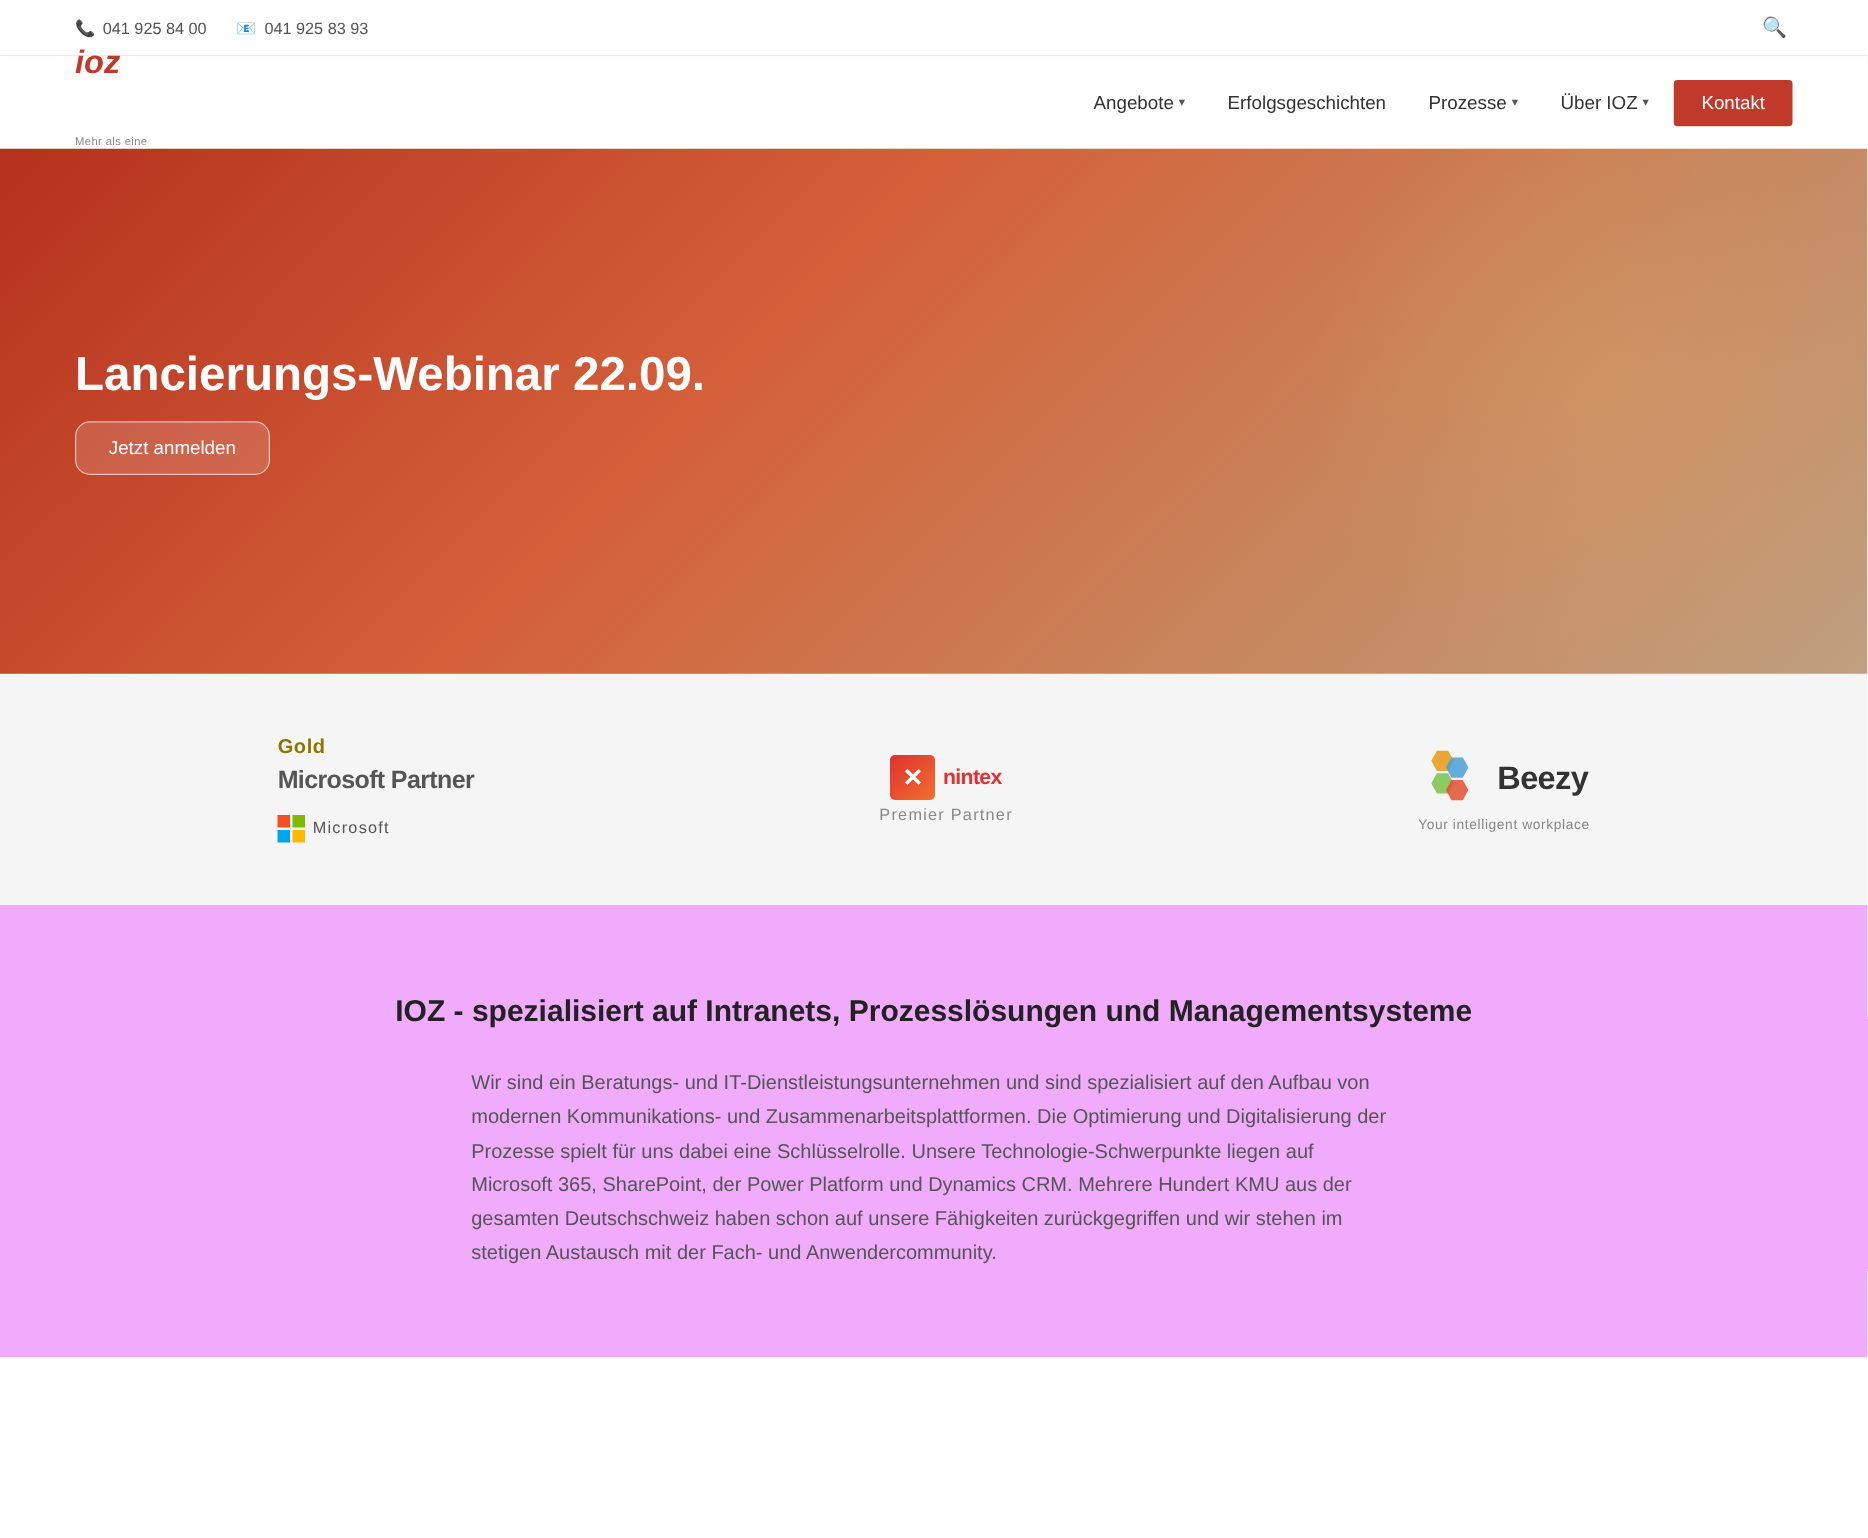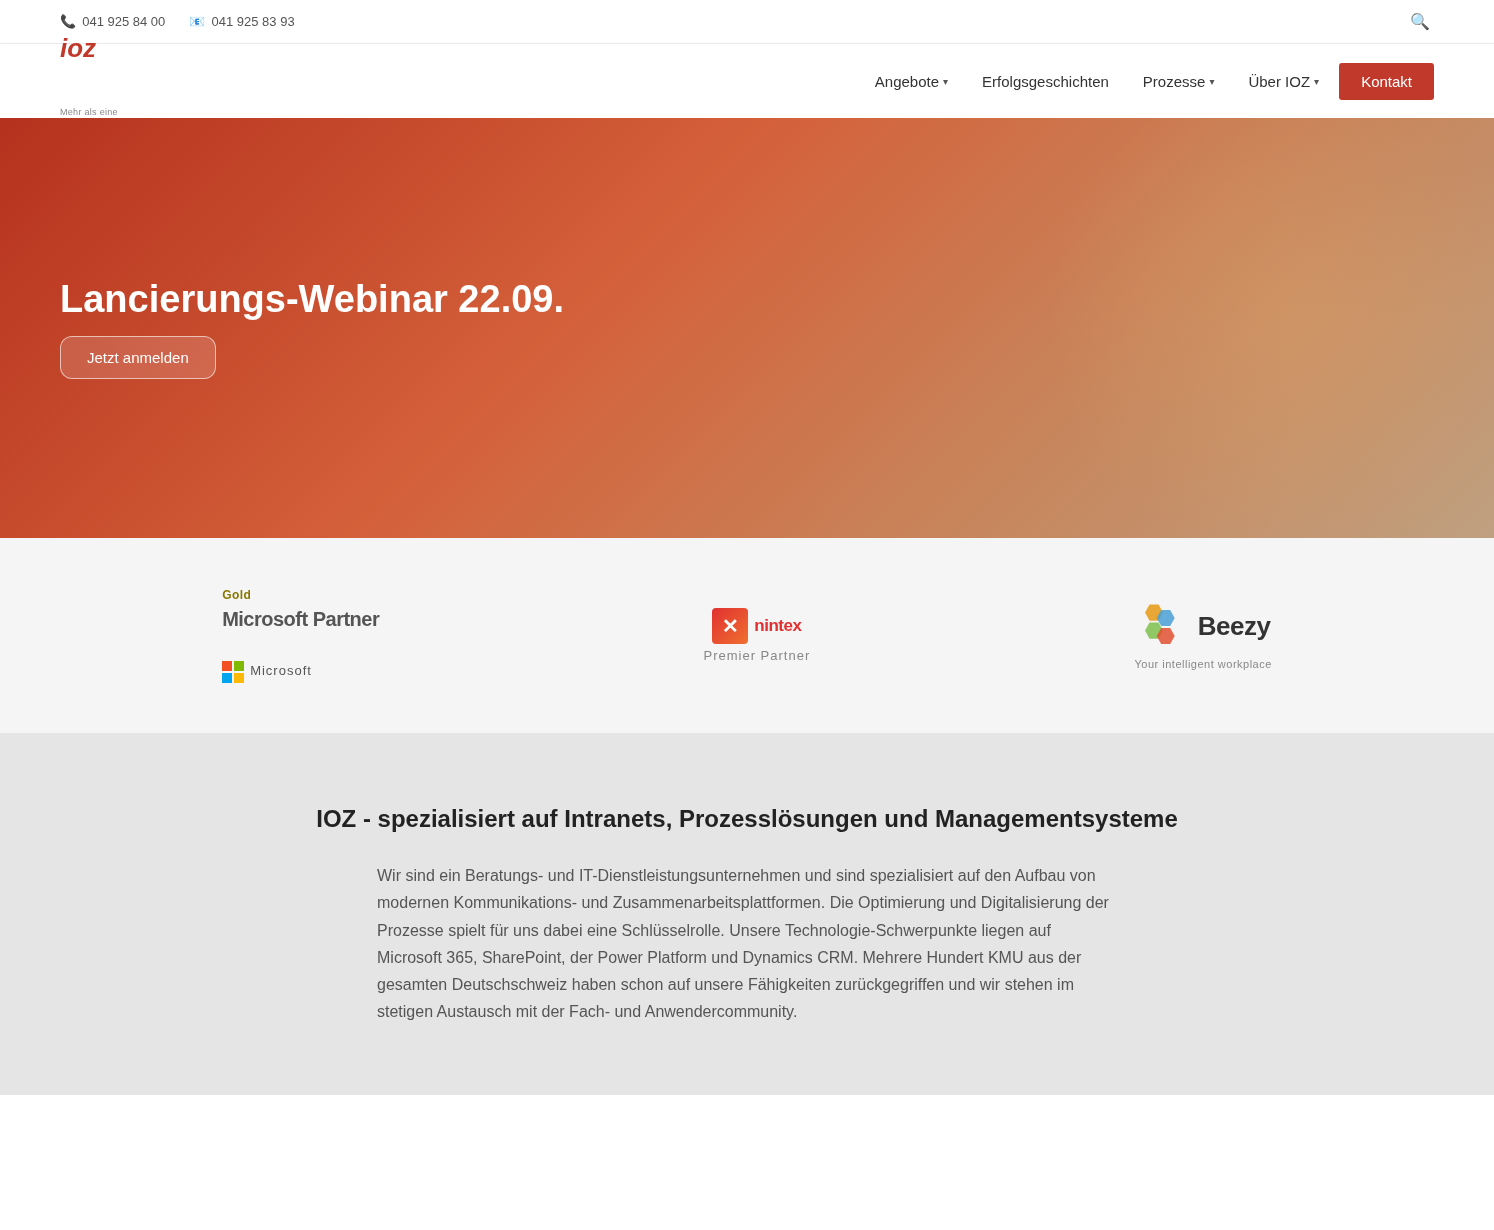--- a/index.html
+++ b/index.html
@@ -178,21 +178,21 @@
       gap: 4px;
     }
 
     
     .ms-partner {
       display: flex;
       flex-direction: column;
       align-items: flex-start;
     }
     .ms-gold {
-      font-size: 12px;
+      font-size: 16px;
       color: #8a7600;
       font-weight: 600;
       letter-spacing: 0.5px;
       margin-bottom: 2px;
     }
     .ms-partner-text {
       font-size: 20px;
       color: #555;
       font-weight: 600;
       letter-spacing: -0.5px;
@@ -274,21 +274,21 @@
       color: #888;
       letter-spacing: 0.5px;
     }
     
     .beezy-svg { width: 54px; height: 50px; }
 
     
     .about {
       padding: 70px 60px;
       text-align: center;
-      background: #e5e5e5;
+      background: #f0abfc;
     }
     .about-title {
       font-size: 24px;
       font-weight: 700;
       color: #222;
       margin-bottom: 28px;
       line-height: 1.3;
     }
     .about-text {
       font-size: 16px;
@@ -351,21 +351,21 @@
 <section class="hero">
   <h1 class="hero-title">Lancierungs-Webinar 22.09.</h1>
   <a class="hero-btn" href="#">Jetzt anmelden</a>
 </section>
 
 <section class="partners">
 
   <div class="partner-logo ms-partner">
     <span class="ms-gold">Gold</span>
     <span class="ms-partner-text">Microsoft Partner</span>
-    <div style="display:flex; align-items:center; gap:6px; margin-top:20px;">
+    <div style="display:flex; align-items:center; gap:6px; margin-top:6px;">
       <div class="ms-logo-grid">
         <div class="ms-sq-1"></div>
         <div class="ms-sq-2"></div>
         <div class="ms-sq-3"></div>
         <div class="ms-sq-4"></div>
       </div>
       <span class="ms-brand-name">Microsoft</span>
     </div>
   </div>
 

